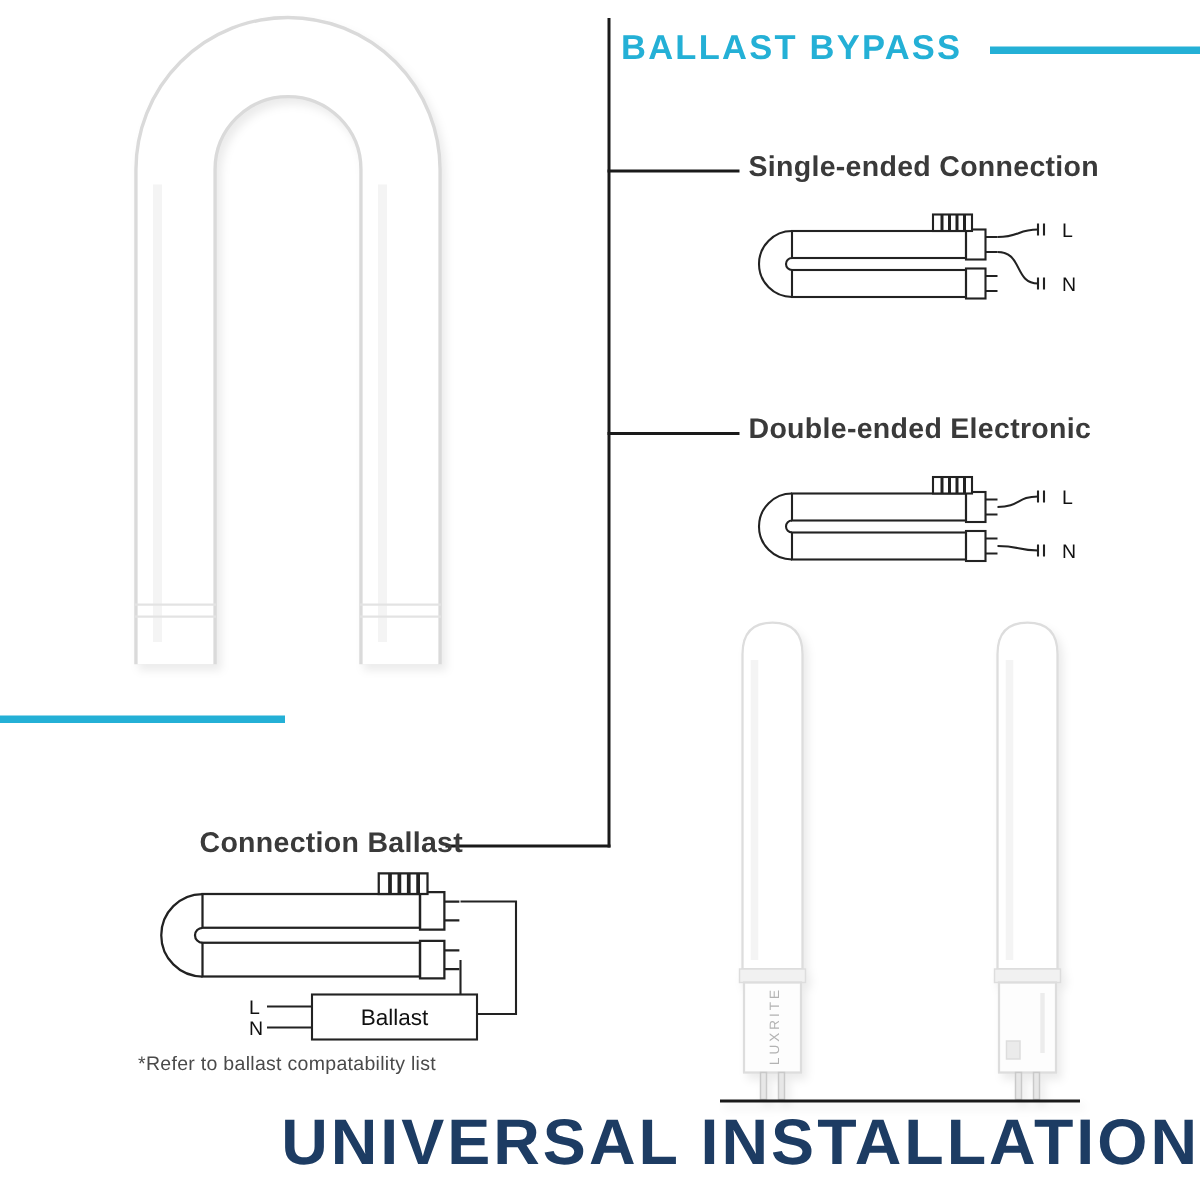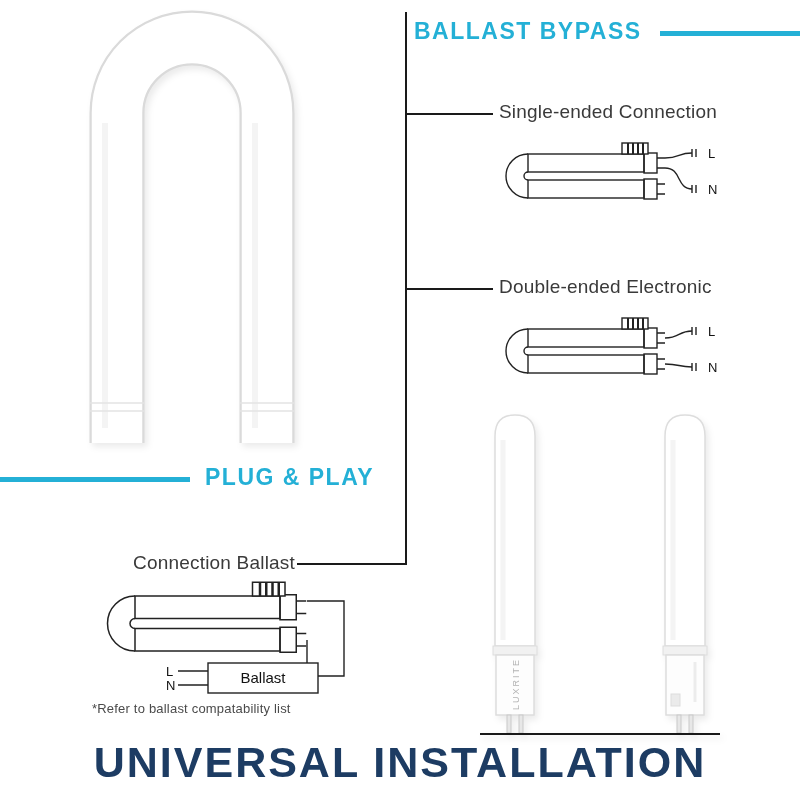--- a/index.html
+++ b/index.html
@@ -2,23 +2,23 @@
 <html><head>
 <meta charset="utf-8">
 <style>
   html,body{margin:0;padding:0;background:#fff;}
   #canvas{position:relative;width:800px;height:800px;background:#fff;overflow:hidden;
           font-family:"Liberation Sans",sans-serif;color:#222;}
   .abs{position:absolute;}
   .cyan-title{color:#24b0d6;font-weight:bold;font-size:23px;letter-spacing:1.5px;white-space:nowrap;}
   .cyan-bar{position:absolute;background:#24b0d6;height:5px;}
   .blk-line{position:absolute;background:#1a1a1a;}
-  .section-label{font-size:19px;color:#3a3a3a;letter-spacing:.2px;white-space:nowrap;}
+  .section-label{font-size:19px;color:#3a3a3a;letter-spacing:.2px;white-space:nowrap;font-weight:bold;}
   .note{font-size:13px;color:#4a4a4a;letter-spacing:.2px;white-space:nowrap;}
-  .footer-title{position:absolute;left:0;top:738px;width:100%;text-align:center;
+  .footer-title{position:absolute;left:0;top:738px;width:100%;text-align:right;
                 color:#1d3c63;font-weight:bold;font-size:43px;letter-spacing:2px;white-space:nowrap;}
   .soft-shadow{filter:drop-shadow(3px 4px 3px rgba(0,0,0,0.08));}
   svg{display:block;}
   svg text{font-family:"Liberation Sans",sans-serif;}
 </style>
 </head>
 <body>
 
 <div id="canvas">
 
@@ -82,21 +82,20 @@
         <path d="M173 21 C188 21 186 14 200 14"></path>
         <path d="M173 47 C188 47 186 50 200 50"></path>
         <path d="M200 10 v8 M204 10 v8 M200 46 v8 M204 46 v8"></path>
       </g>
     </g>
     <text x="216" y="19" font-size="13" fill="#111">L</text>
     <text x="216" y="55" font-size="13" fill="#111">N</text>
   </svg>
 
   <div class="cyan-bar" style="left:0;top:477px;width:190px;"></div>
-  <div class="abs cyan-title" style="left:205px;top:464px;">PLUG &amp; PLAY</div>
 
   <div class="abs section-label" style="left:133px;top:552px;">Connection Ballast</div>
 
   <svg class="abs" style="left:90px;top:581px;" width="300" height="120" viewBox="0 0 300 120">
     <g transform="scale(1.25)" fill="none" stroke="#222" stroke-width="1.2">
       <path d="M36 12 A22 22 0 0 0 36 56"></path>
       <path d="M36 30 A4 4 0 0 0 36 38"></path>
       <rect x="36" y="12" width="116" height="18"></rect>
       <rect x="36" y="38" width="116" height="18"></rect>
       <rect x="152" y="11" width="13" height="20"></rect>

